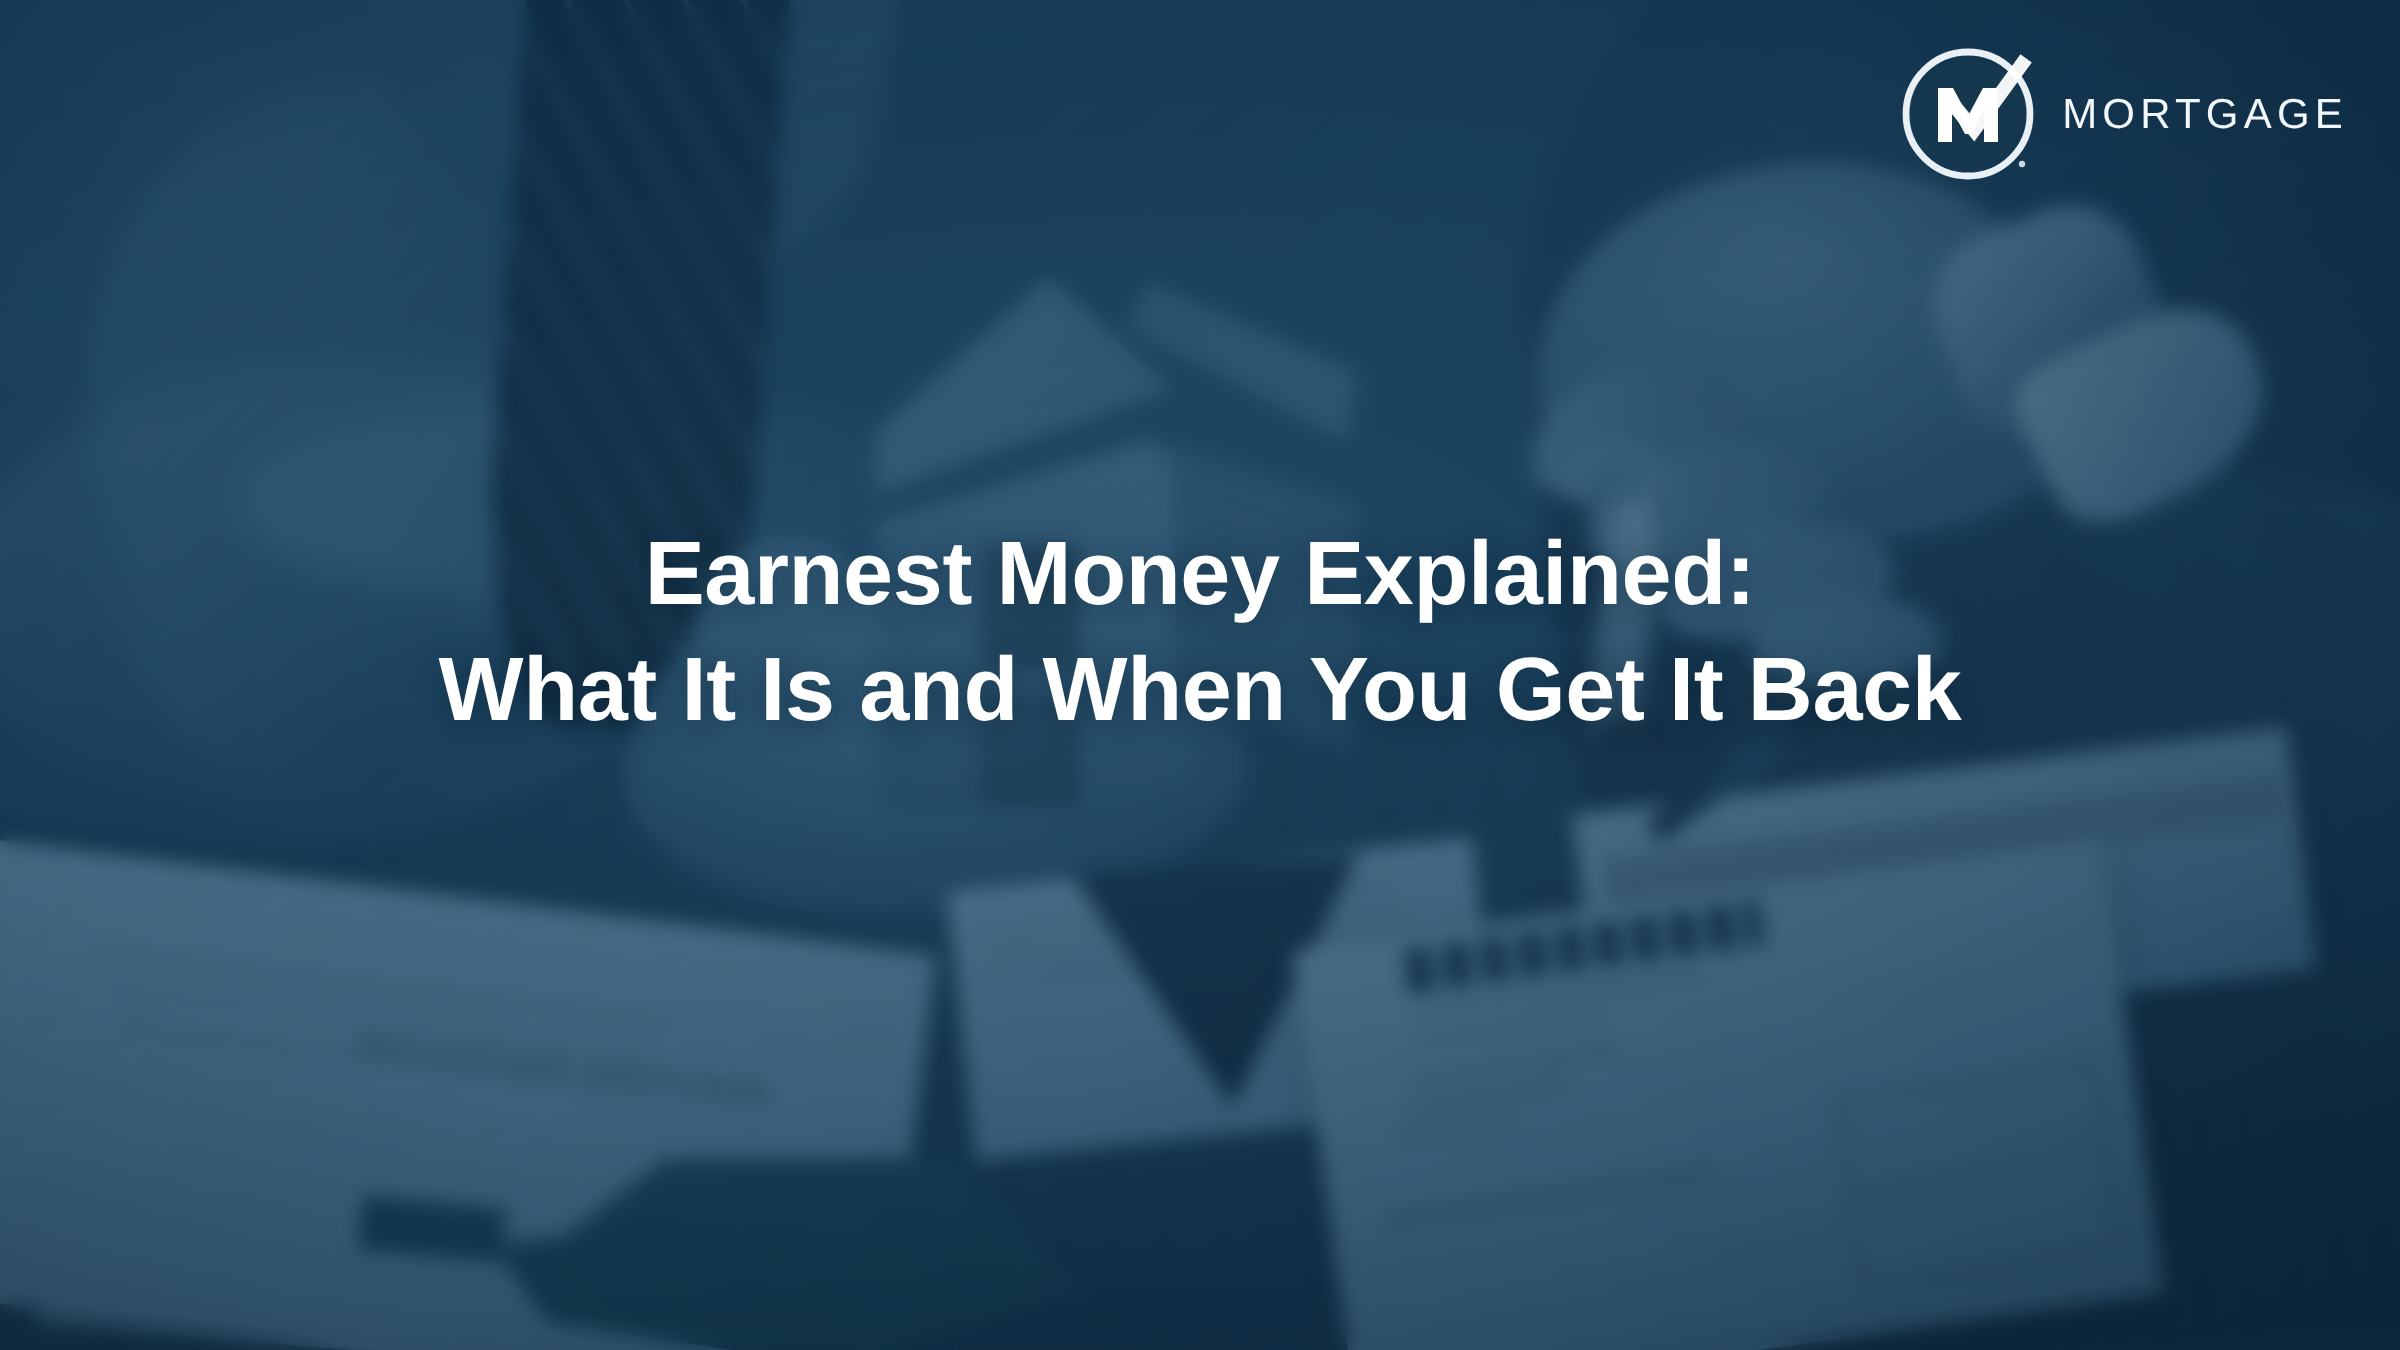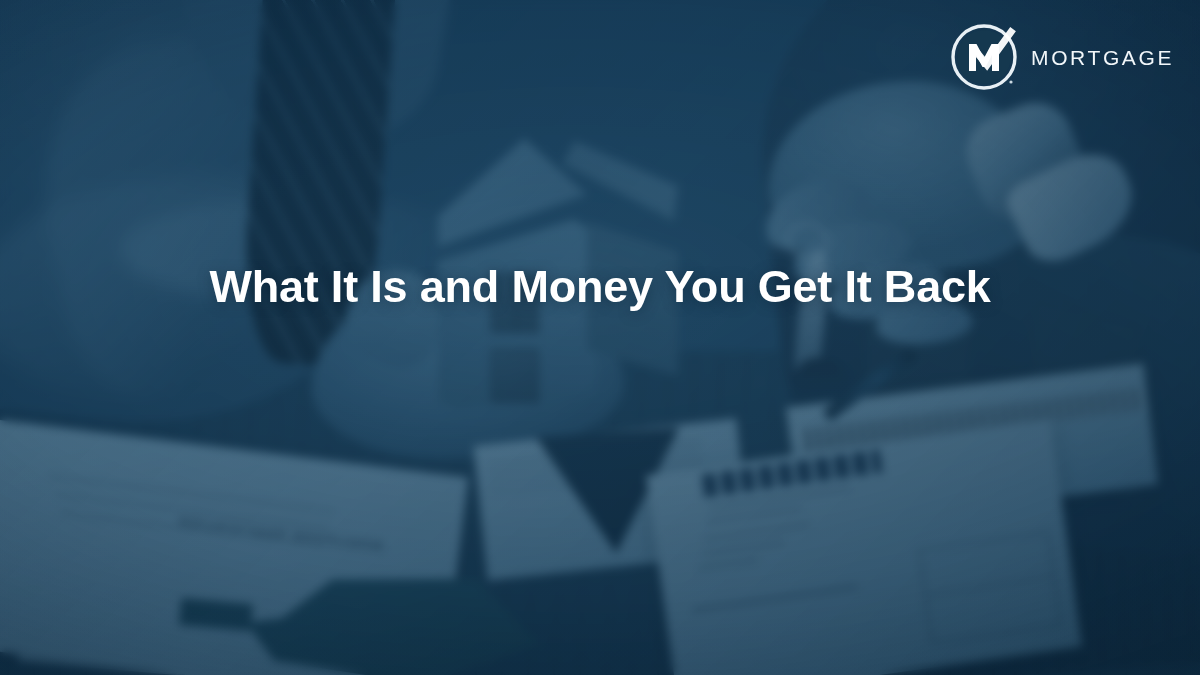--- a/index.html
+++ b/index.html
@@ -478,16 +478,17 @@
         <path d="M27 30 L36 41 L60 8" fill="none" stroke="#ffffff" stroke-width="7" stroke-linecap="square" opacity=".95"></path>
         <circle cx="60" cy="58" r="1.6" fill="#cbd9e2"></circle>
       </svg>
     </span>
     <span class="logo-words">
       <span class="logo-top">MORTGAGE</span>
     </span>
   </div>
 
   <h1 class="headline">
-    <span class="l2">What It Is and Money You Get It Back</span>
+    <span class="l1">Earnest Money Explained:</span>
+    <span class="l2">What It Is and When You Get It Back</span>
   </h1>
 
 </div>
 
 </body></html>

